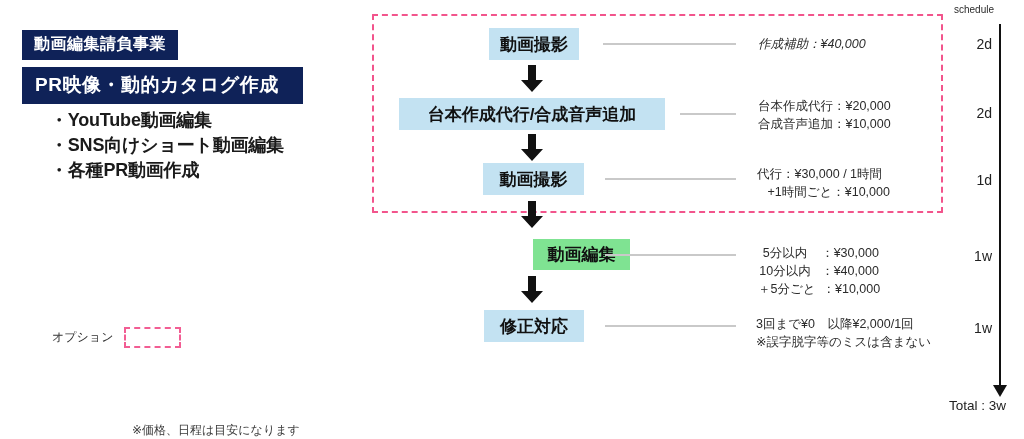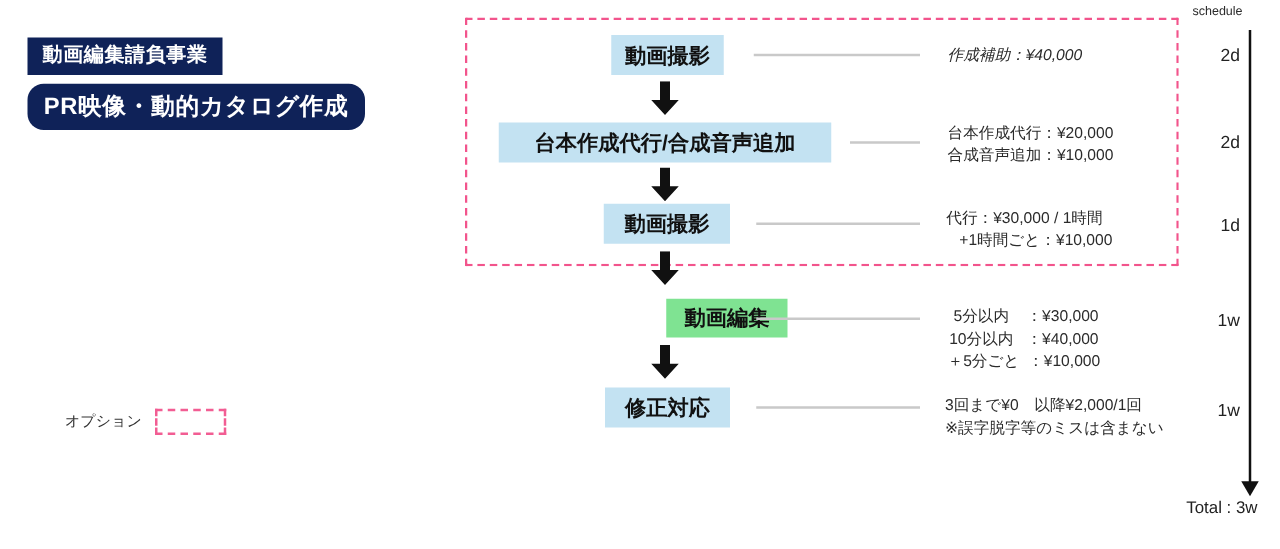--- a/index.html
+++ b/index.html
@@ -13,21 +13,21 @@
   
   #left-panel{left:0;top:4px;width:360px;height:332px;}
   .nav-tag{
     display:inline-block;
     background:#0f2258;color:#ffffff;
     font-weight:bold;
     letter-spacing:.5px;
     white-space:nowrap;
   }
   #title-badge-1{left:22px;top:26px;font-size:16px;padding:4px 12px 5px 12px;}
-  #title-badge-2{left:22px;top:63px;font-size:19px;padding:5px 13px 6px 13px;border-radius:13px;}
+  #title-badge-2{left:22px;top:63px;font-size:19px;padding:5px 24px 6px 13px;}
 
   #service-list{left:50px;top:104px;width:300px;}
   .service-item{
     font-size:18px;font-weight:bold;color:#1a1a1a;
     line-height:1.38;white-space:nowrap;letter-spacing:-.2px;
   }
 
   #option-legend{left:52px;top:323px;display:flex;align-items:center;gap:11px;}
   #option-legend-label{font-size:12px;color:#333;white-space:nowrap;}
   #option-legend-swatch{
@@ -108,26 +108,32 @@
 </style>
 </head>
 <body>
 
 <div class="abs" id="left-panel">
 
   <div class="nav-tag abs" id="title-badge-1">動画編集請負事業</div>
 
   <div class="nav-tag abs" id="title-badge-2">PR映像・動的カタログ作成</div>
 
+  <div class="abs" id="service-list">
+    <div class="service-item">・YouTube動画編集</div>
+    <div class="service-item">・SNS向けショート動画編集</div>
+    <div class="service-item">・各種PR動画作成</div>
+  </div>
 
   <div class="abs" id="option-legend">
     <span id="option-legend-label">オプション</span>
     <span id="option-legend-swatch"></span>
   </div>
 
+  <div class="abs" id="footnote">※価格、日程は目安になります</div>
 </div>
 
 <div class="abs" id="option-region"></div>
 
 <div class="flow-box" id="box-0">動画撮影</div>
 <div class="flow-box" id="box-1">台本作成代行/合成音声追加</div>
 <div class="flow-box" id="box-2">動画撮影</div>
 <div class="flow-box green" id="box-3">動画編集</div>
 <div class="flow-box" id="box-4">修正対応</div>
 

